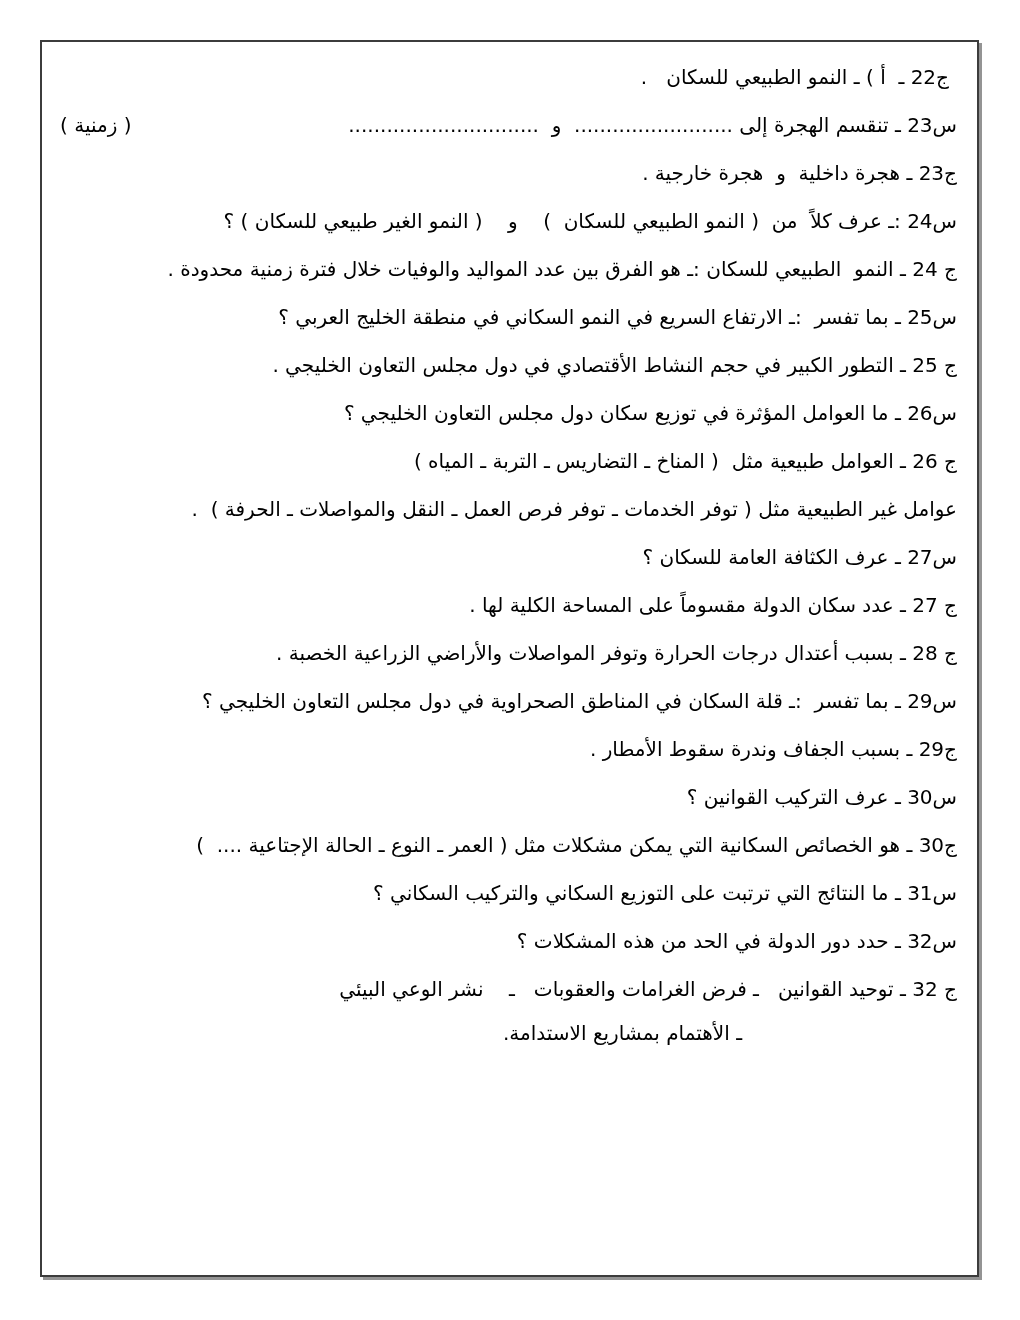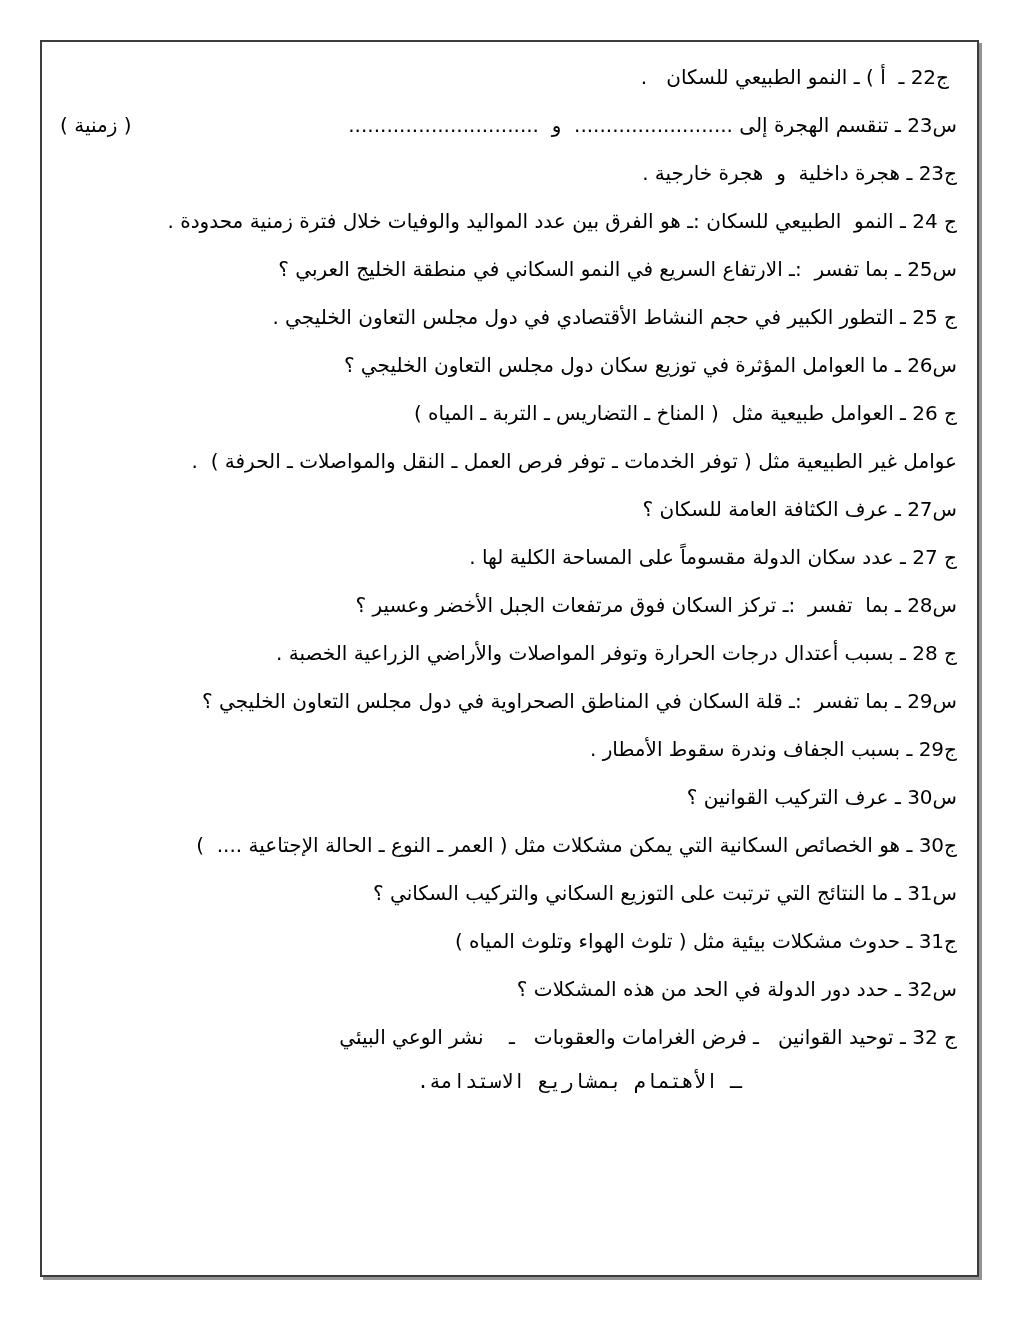--- a/index.html
+++ b/index.html
@@ -49,21 +49,20 @@
     flex: 0 1 195px;
   }
   .line-between {
     justify-content: space-between;
   }
   .indent-right {
     padding-right: 215px;
   }
   .line-cont {
     height: 40px;
-    font-family: Liberation Mono, monospace;
   }
 </style>
 </head>
 <body>
 
 <div class="frame">
 
   <div class="line line-first">
     <span class="seg">ج22 ـ  أ ) ـ النمو الطبيعي للسكان   .</span>
     <span class="split-gap"></span>
@@ -71,20 +70,23 @@
 
   <div class="line line-between">
     <span class="seg">س23 ـ تنقسم الهجرة إلى .........................  و  ..............................</span>
     <span class="seg">( زمنية )</span>
   </div>
 
   <div class="line">
     <span class="seg">ج23 ـ هجرة داخلية  و  هجرة خارجية .</span>
   </div>
 
+  <div class="line">
+    <span class="seg">س24 :ـ عرف كلاً  من  ( النمو الطبيعي للسكان  )    و    ( النمو الغير طبيعي للسكان ) ؟</span>
+  </div>
 
   <div class="line">
     <span class="seg">ج 24 ـ النمو  الطبيعي للسكان :ـ هو الفرق بين عدد المواليد والوفيات خلال فترة زمنية محدودة .</span>
   </div>
 
 
   <div class="line">
     <span class="seg">س25 ـ بما تفسر  :ـ الارتفاع السريع في النمو السكاني في منطقة الخليج العربي ؟</span>
   </div>
 
@@ -105,23 +107,20 @@
   </div>
 
   <div class="line">
     <span class="seg">س27 ـ عرف الكثافة العامة للسكان ؟</span>
   </div>
 
   <div class="line">
     <span class="seg">ج 27 ـ عدد سكان الدولة مقسوماً على المساحة الكلية لها .</span>
   </div>
 
-  <div class="line">
-    <span class="seg">س28 ـ بما  تفسر  :ـ تركز السكان فوق مرتفعات الجبل الأخضر وعسير ؟</span>
-  </div>
 
   <div class="line">
     <span class="seg">ج 28 ـ بسبب أعتدال درجات الحرارة وتوفر المواصلات والأراضي الزراعية الخصبة .</span>
   </div>
 
   <div class="line">
     <span class="seg">س29 ـ بما تفسر  :ـ قلة السكان في المناطق الصحراوية في دول مجلس التعاون الخليجي ؟</span>
   </div>
 
   <div class="line">
@@ -133,23 +132,20 @@
   </div>
 
   <div class="line">
     <span class="seg">ج30 ـ هو الخصائص السكانية التي يمكن مشكلات مثل ( العمر ـ النوع ـ الحالة الإجتاعية ....  )</span>
   </div>
 
   <div class="line">
     <span class="seg">س31 ـ ما النتائج التي ترتبت على التوزيع السكاني والتركيب السكاني ؟</span>
   </div>
 
-  <div class="line">
-    <span class="seg">ج31 ـ حدوث مشكلات بيئية مثل ( تلوث الهواء وتلوث المياه )</span>
-  </div>
 
 
   <div class="line">
     <span class="seg">س32 ـ حدد دور الدولة في الحد من هذه المشكلات ؟</span>
   </div>
 
   <div class="line">
     <span class="seg">ج 32 ـ توحيد القوانين   ـ فرض الغرامات والعقوبات   ـ    نشر الوعي البيئي</span>
   </div>
 

